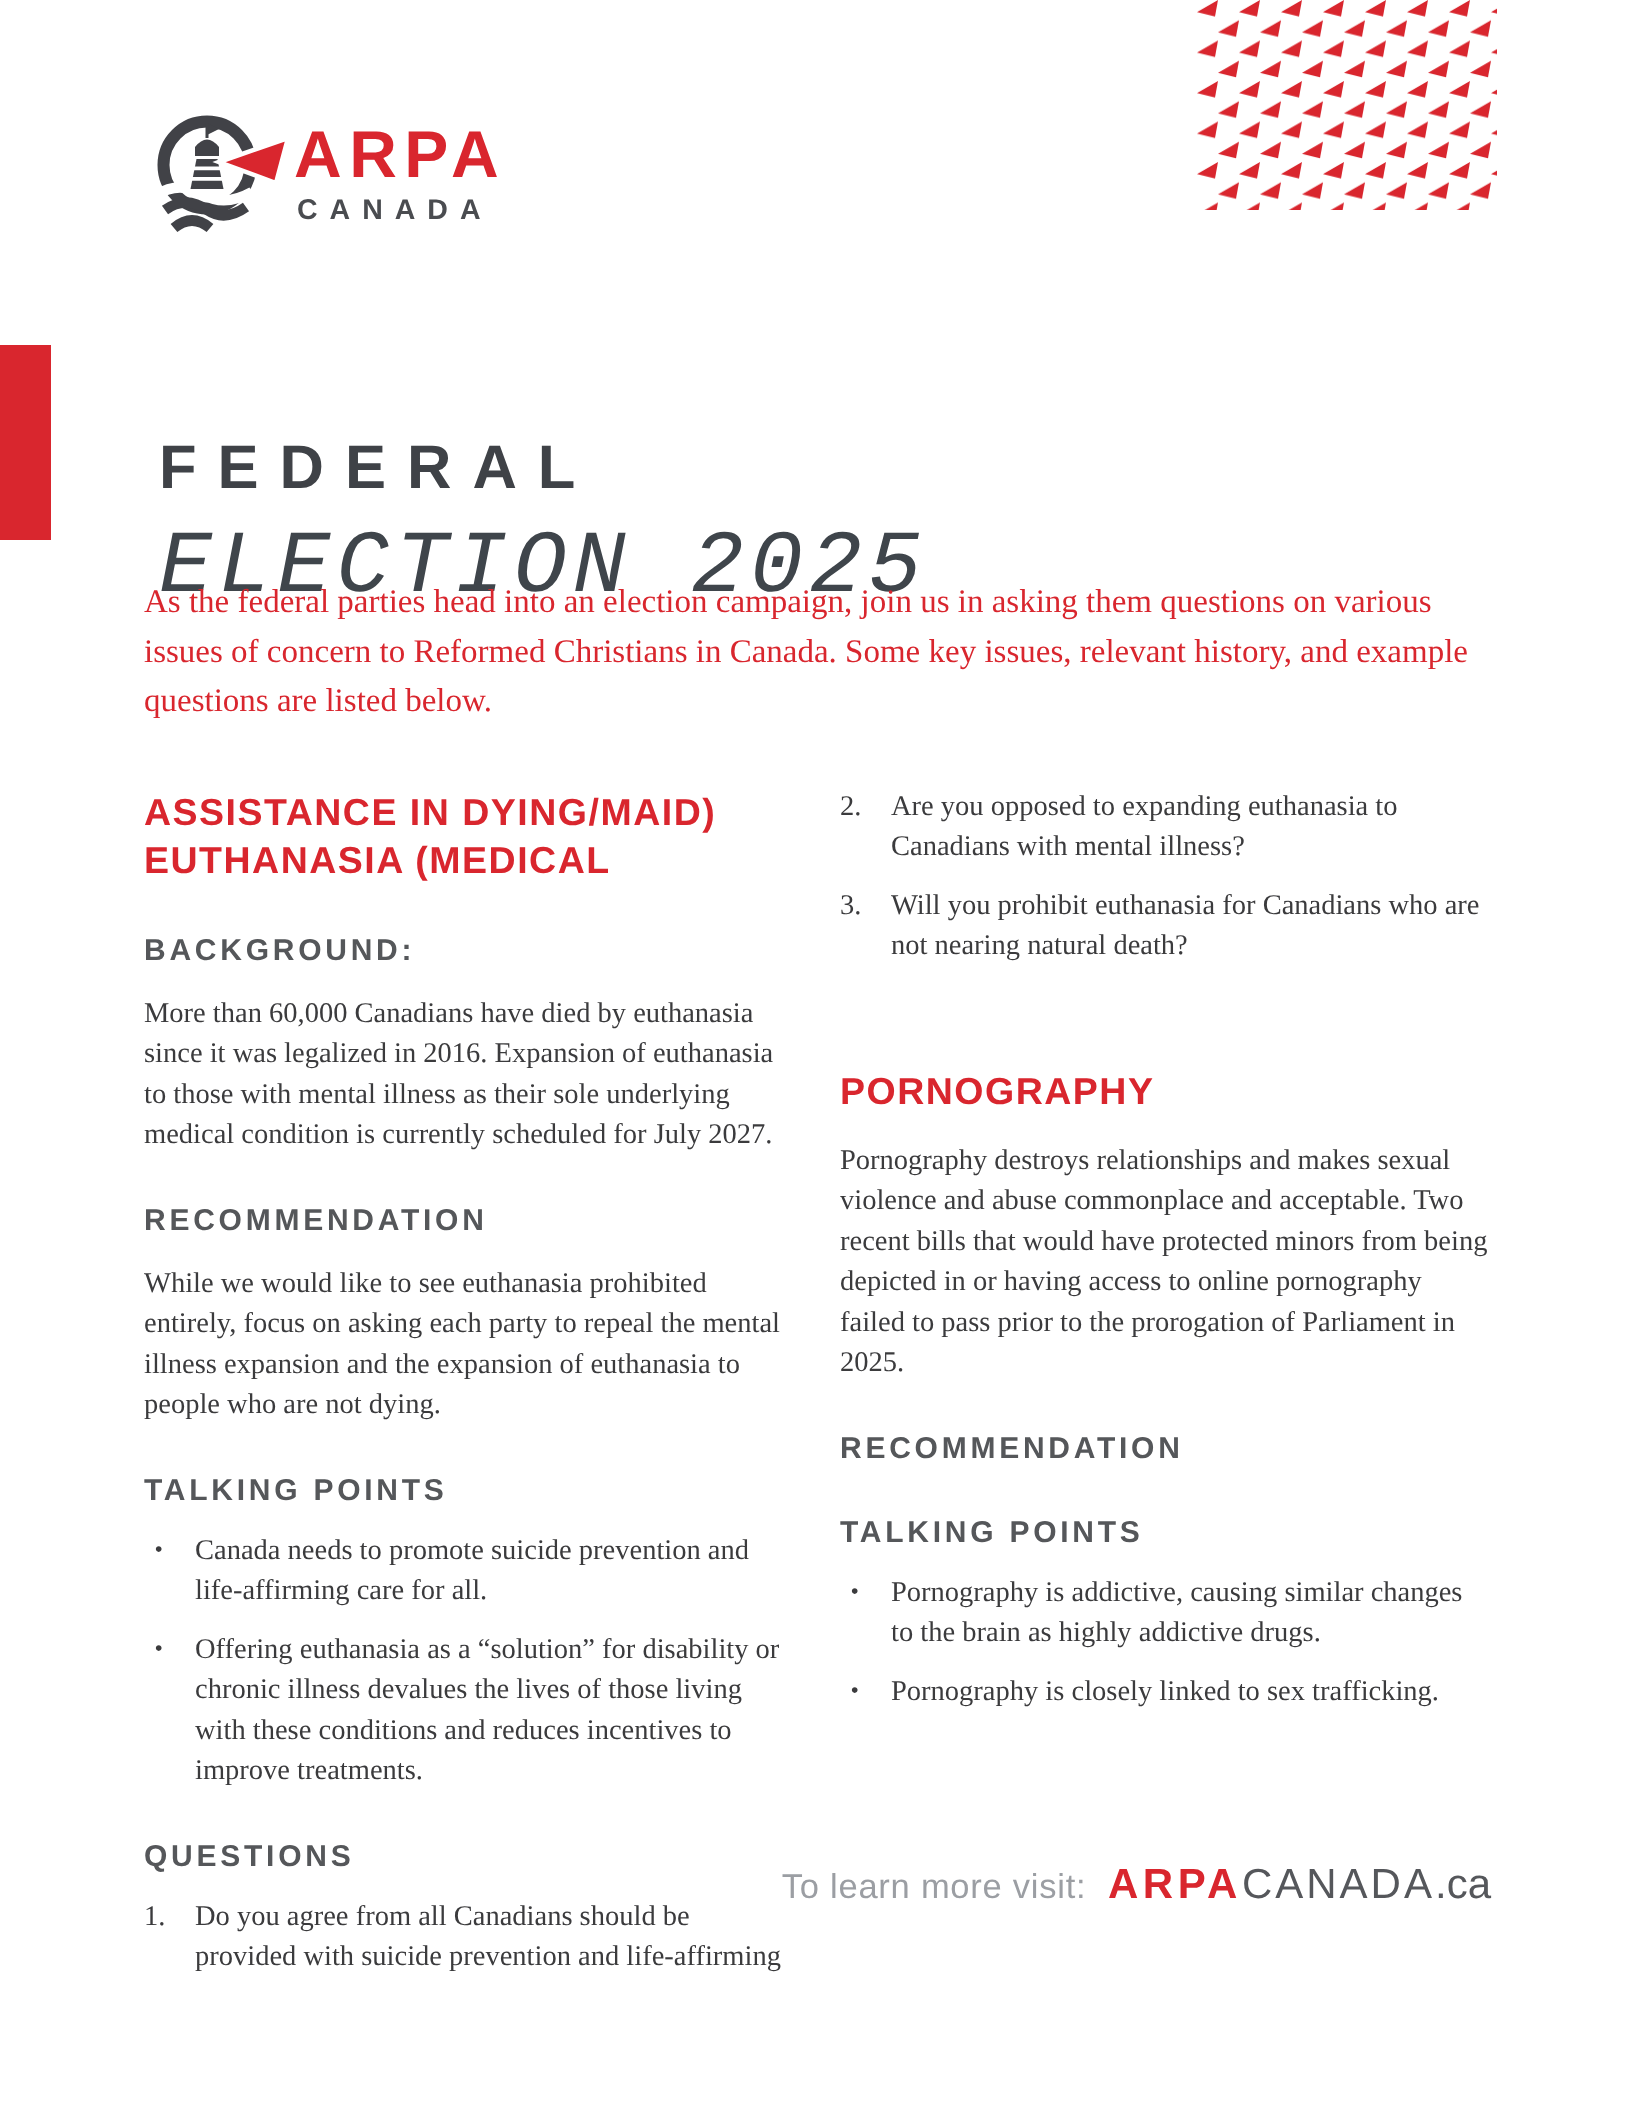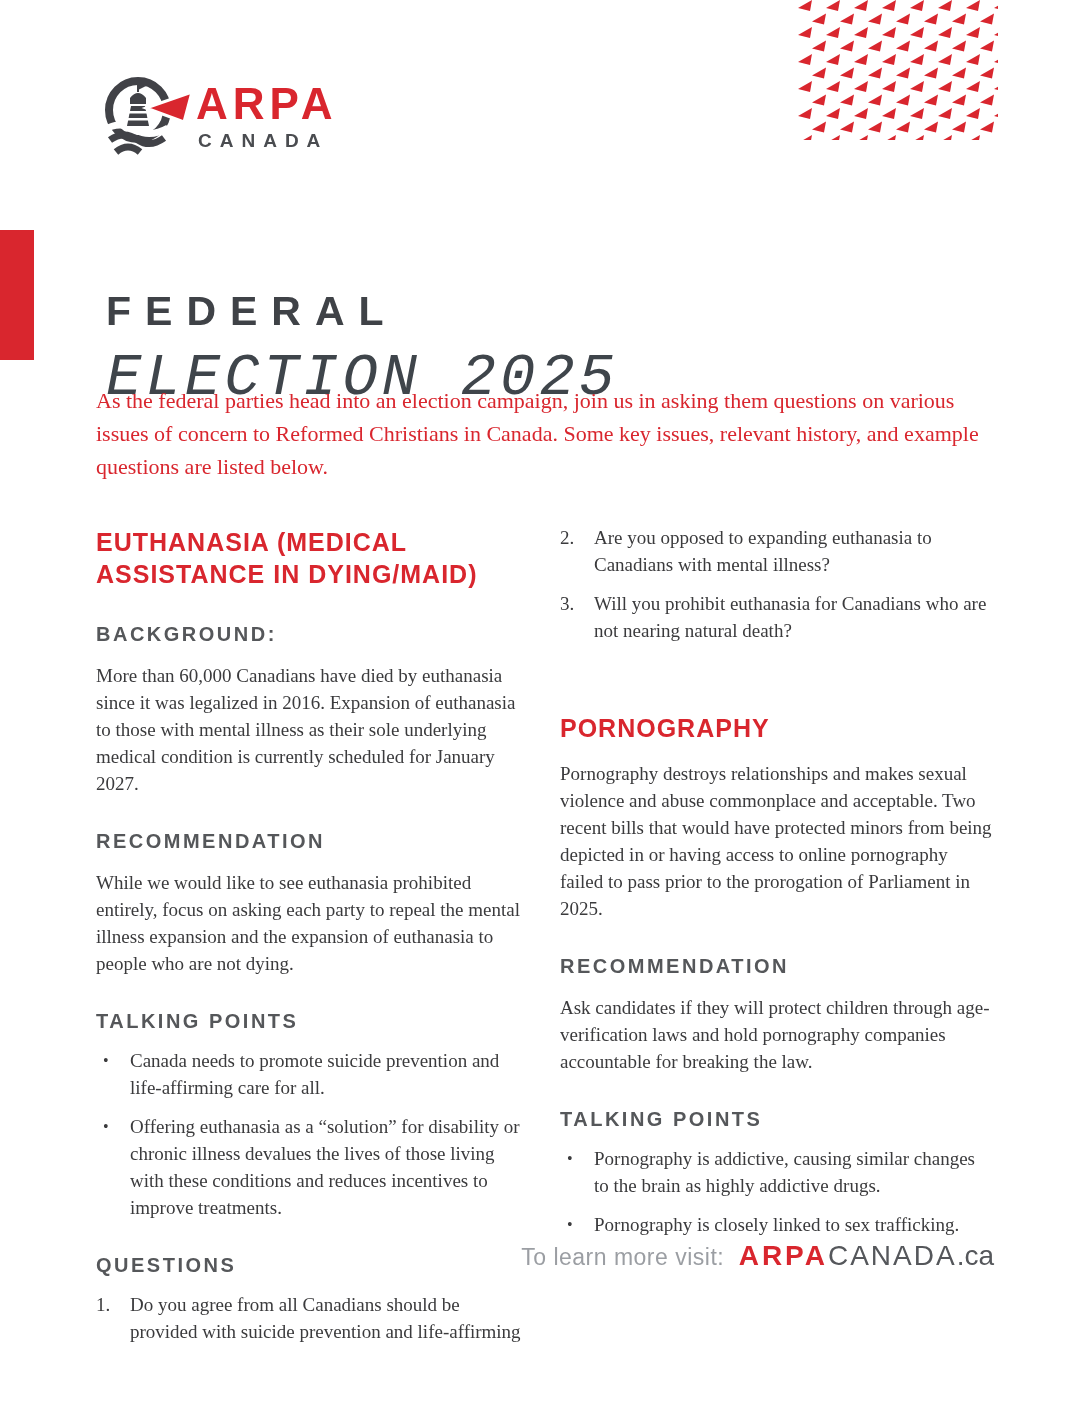--- a/index.html
+++ b/index.html
@@ -105,26 +105,26 @@
   <div class="title-kicker">FEDERAL</div>
   <div class="title-main">ELECTION 2025</div>
 </div>
 
 <div class="intro">As the federal parties head into an election campaign, join us in asking them questions on various issues of concern to Reformed Christians in Canada. Some key issues, relevant history, and example questions are listed below.</div>
 
 <div class="columns">
 
   <div class="col">
     <div class="section-title">
+      <div>ASSISTANCE IN DYING/MAID)</div>
       <div>EUTHANASIA (MEDICAL</div>
-      <div>ASSISTANCE IN DYING/MAID)</div>
     </div>
 
     <div class="sub-label">BACKGROUND:</div>
-    <p class="body-p">More than 60,000 Canadians have died by euthanasia since it was legalized in 2016. Expansion of euthanasia to those with mental illness as their sole underlying medical condition is currently scheduled for January 2027.</p>
+    <p class="body-p">More than 60,000 Canadians have died by euthanasia since it was legalized in 2016. Expansion of euthanasia to those with mental illness as their sole underlying medical condition is currently scheduled for July 2027.</p>
 
     <div class="sub-label">RECOMMENDATION</div>
     <p class="body-p">While we would like to see euthanasia prohibited entirely, focus on asking each party to repeal the mental illness expansion and the expansion of euthanasia to people who are not dying.</p>
 
     <div class="sub-label">TALKING POINTS</div>
     <div class="list">
       <div class="li bullet">
         <span class="marker">•</span>
         <span class="li-text">Canada needs to promote suicide prevention and life-affirming care for all.</span>
       </div>
@@ -154,21 +154,20 @@
         <span class="marker">3.</span>
         <span class="li-text">Will you prohibit euthanasia for Canadians who are not nearing natural death?</span>
       </div>
     </div>
 
     <div class="section-title porn-title">PORNOGRAPHY</div>
 
     <p class="body-p">Pornography destroys relationships and makes sexual violence and abuse commonplace and acceptable. Two recent bills that would have protected minors from being depicted in or having access to online pornography failed to pass prior to the prorogation of Parliament in 2025.</p>
 
     <div class="sub-label">RECOMMENDATION</div>
-    <p class="body-p">Ask candidates if they will protect children through age-verification laws and hold pornography companies accountable for breaking the law.</p>
 
     <div class="sub-label">TALKING POINTS</div>
     <div class="list">
       <div class="li bullet">
         <span class="marker">•</span>
         <span class="li-text">Pornography is addictive, causing similar changes to the brain as highly addictive drugs.</span>
       </div>
       <div class="li bullet">
         <span class="marker">•</span>
         <span class="li-text">Pornography is closely linked to sex trafficking.</span>

